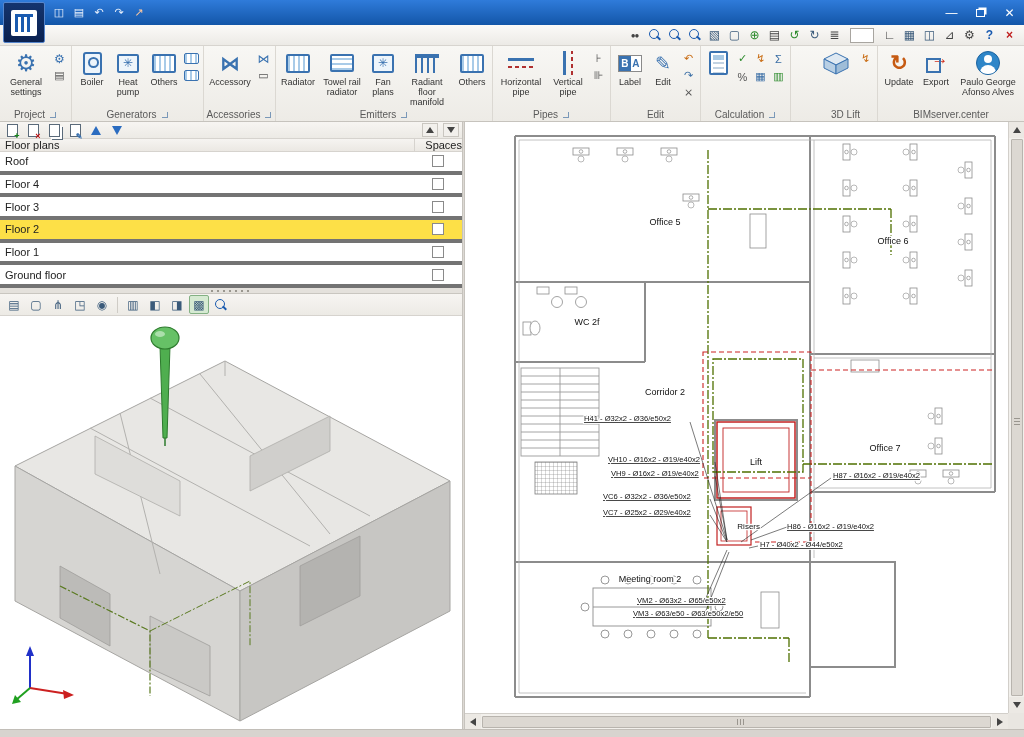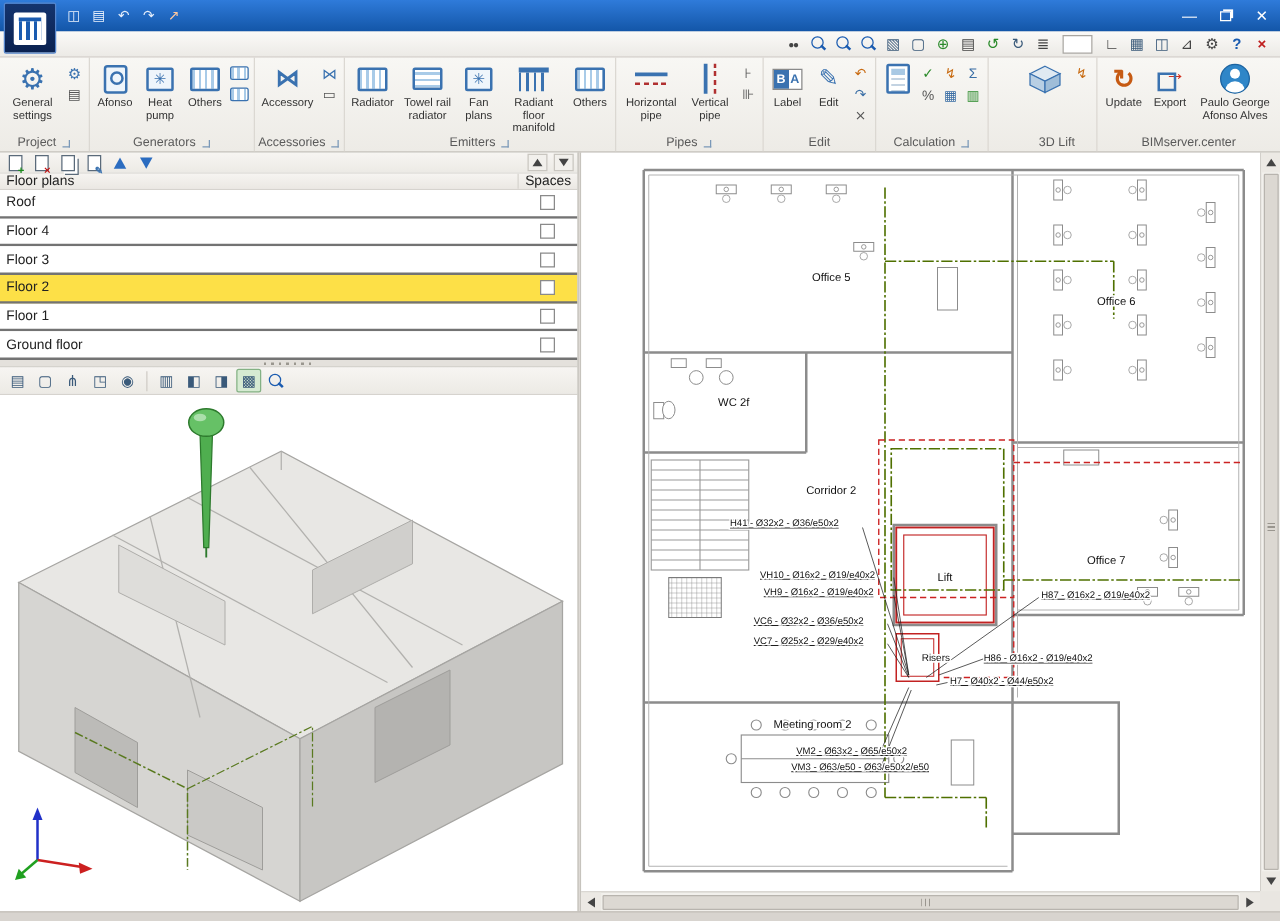--- a/index.html
+++ b/index.html
@@ -80,22 +80,22 @@
 .pg b{position:absolute;right:-3px;bottom:-5px;font-size:9px;line-height:1}
 .pg b.plus{color:#1a8a1a}.pg b.del{color:#c01010}.pg b.pen{color:#3a72b0;font-size:8px}
 .tri-up{width:0;height:0;border-left:5px solid transparent;border-right:5px solid transparent;border-bottom:9px solid #2b6cc0}
 .tri-down{width:0;height:0;border-left:5px solid transparent;border-right:5px solid transparent;border-top:9px solid #2b6cc0}
 .ft-sp{flex:1}
 .mini-arrow{width:16px;height:14px;display:flex;align-items:center;justify-content:center;border:1px solid #c9c6c0;background:#f2f0ec;margin-left:2px}
 .tri-s-up{width:0;height:0;border-left:4px solid transparent;border-right:4px solid transparent;border-bottom:6px solid #444}
 .tri-s-down{width:0;height:0;border-left:4px solid transparent;border-right:4px solid transparent;border-top:6px solid #444}
 .floors-head{display:flex;height:19px;background:linear-gradient(#f6f4f1,#ebe8e3);border-bottom:1px solid #d6d3ce;align-items:center}
 .fh-name{flex:1;padding-left:5px;color:#222}
-.fh-spaces{width:48px;text-align:center;border-left:1px solid #d6d3ce}
-.frow{display:flex;height:33px;align-items:center;border-bottom:2px solid #737373;background:#fff}
+.fh-spaces{width:48px;text-align:right;border-left:1px solid #d6d3ce}
+.frow{display:flex;height:33px;align-items:center;border-bottom:4px solid #737373;background:#fff}
 .frow.selected{background:#fde047}
 .fr-name{flex:1;padding-left:5px}
 .fr-cb{width:48px;display:flex;justify-content:center}
 .cb{width:12px;height:12px;border:1px solid #8a8a8a;background:#fff}
 .hsplit{position:absolute;left:0;top:288px;width:462px;height:5px;background:#e4e1dc;display:flex;align-items:center;justify-content:center}
 .hsplit i{width:40px;height:2px;background:repeating-linear-gradient(90deg,#9a978f 0 2px,transparent 2px 6px)}
 .panel-3d{position:absolute;left:0;top:293px;width:462px;height:437px;background:#fff;display:flex;flex-direction:column;border-top:1px solid #c9c6c0}
 .v3-toolbar{height:22px;background:linear-gradient(#f7f5f2,#eceae5);border-bottom:1px solid #d6d3ce;display:flex;align-items:center;gap:2px;padding:0 4px}
 .v3-ic{width:20px;height:19px;display:flex;align-items:center;justify-content:center;font-size:12px;color:#3a5a7a;border-radius:2px}
 .v3-ic.pressed{background:#d6ead2;border:1px solid #84b184}
@@ -194,21 +194,21 @@
         <span class="launch"></span>
       </div>
   </div>
 
   <div class="rgroup">
     <div class="rbuttons">
       <div class="rbtn" style="width:36px">
         <span class="iconbox">
             <span class="i-boiler"></span>
           </span>
-        <span class="lbl">Afonso</span>
+        <span class="lbl">Boiler</span>
       </div>
       <div class="rbtn" style="width:36px">
         <span class="iconbox">
             <span class="i-fan"></span>
           </span>
         <span class="lbl">Heat pump</span>
       </div>
       <div class="rbtn" style="width:36px">
         <span class="iconbox">
             <span class="i-radV"></span>

